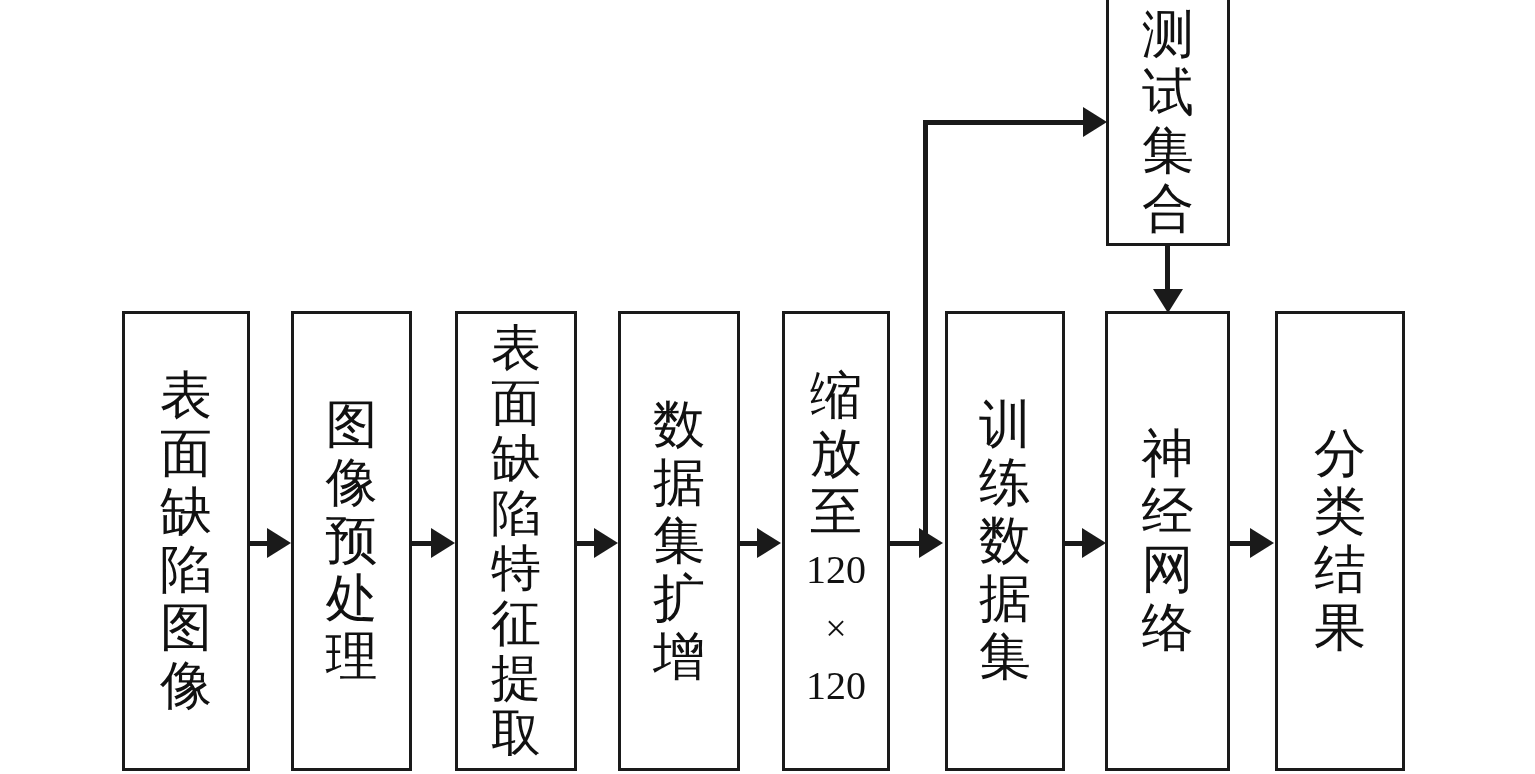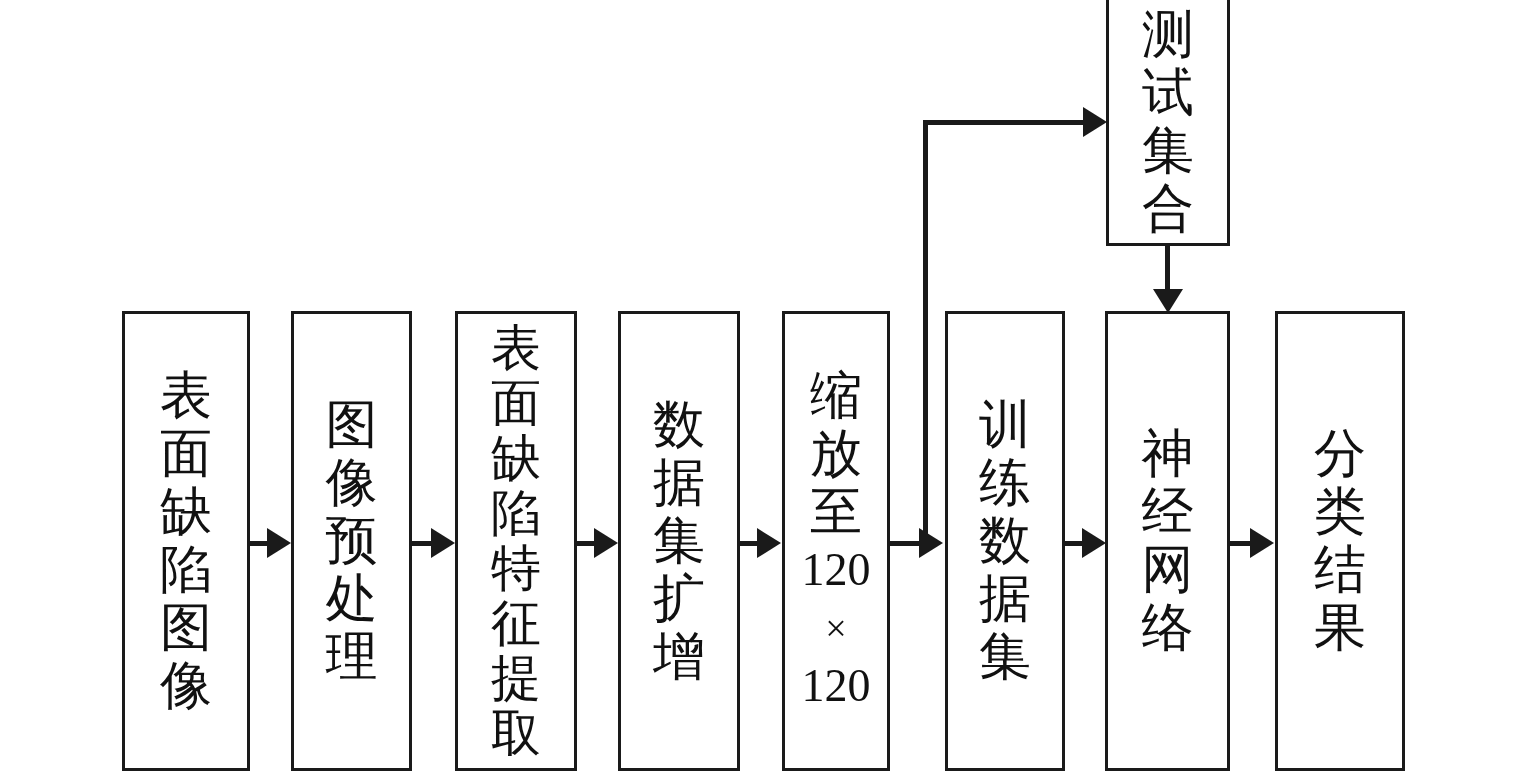--- a/index.html
+++ b/index.html
@@ -40,21 +40,21 @@
   }
   .box-label .ch {
     display: block;
     height: 58px;
     line-height: 58px;
   }
   .box-label .num {
     display: block;
     height: 58px;
     line-height: 58px;
-    font-size: 46px;
+    font-size: 40px;
   }
   .box-label .times {
     display: block;
     height: 58px;
     line-height: 58px;
     font-size: 38px;
   }
 
   
   .hline {

